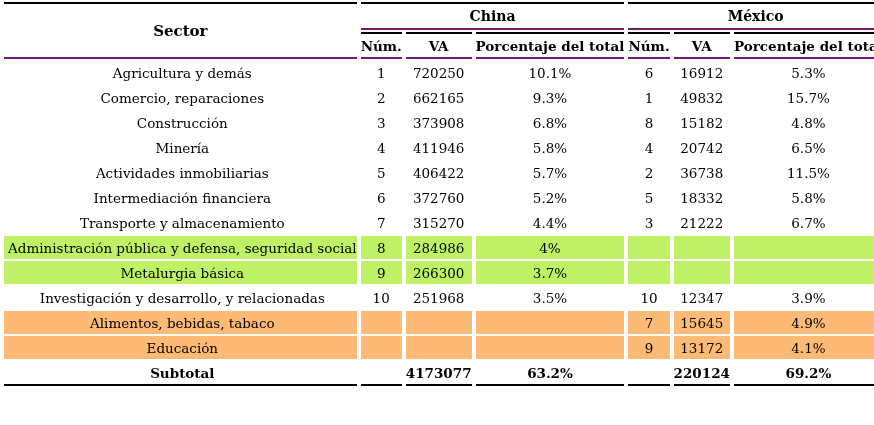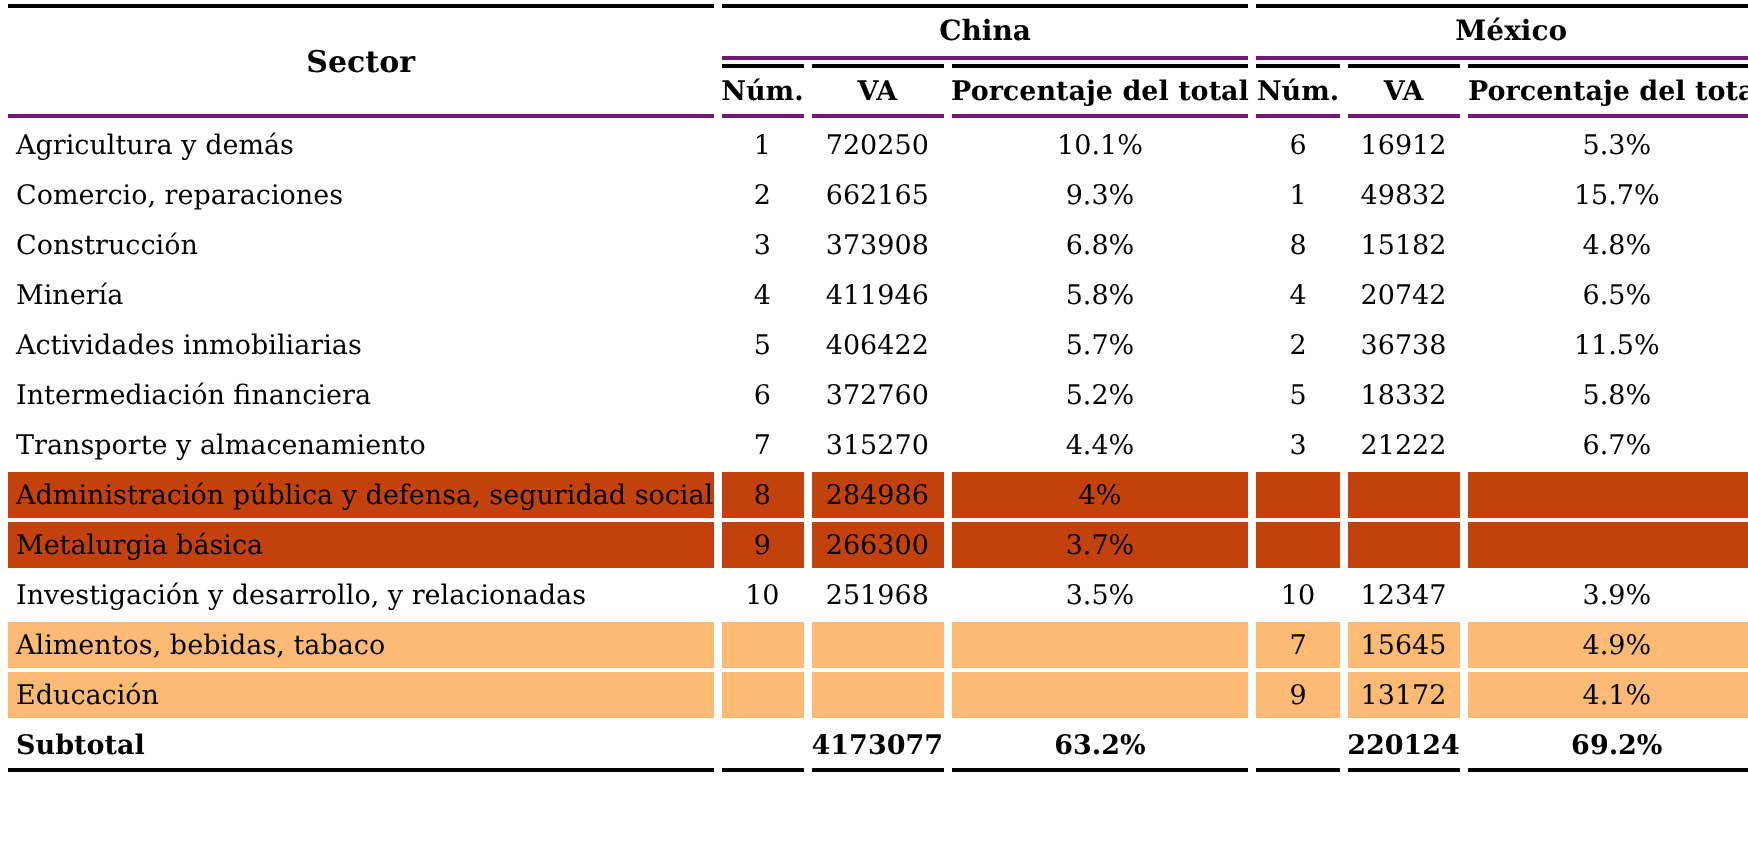--- a/index.html
+++ b/index.html
@@ -34,30 +34,30 @@
   }
   th.group-h {
     height: 24px;
     font-size: 14px;
   }
   th.sector-h {
     font-size: 15px;
     text-align: center;
   }
   td.sector {
-    text-align: left;
+    text-align: center;
     padding-left: 4px;
     overflow: hidden;
   }
   td.c {
     text-align: center;
   }
   .bt { border-top: 2px solid #000; }
   .bb { border-bottom: 2px solid #701a75; }
-  tr.light td { background: #c2410c; }
+  tr.light td { background: #bef264; }
   tr.dark  td { background: #fdba74; }
   tr.subtotal td { border-bottom: 2px solid #000; font-weight: bold; }
 </style>
 </head>
 <body>
 
 <table class="sector-table">
   <colgroup>
     <col style="width:342px">
     <col style="width:46px">

